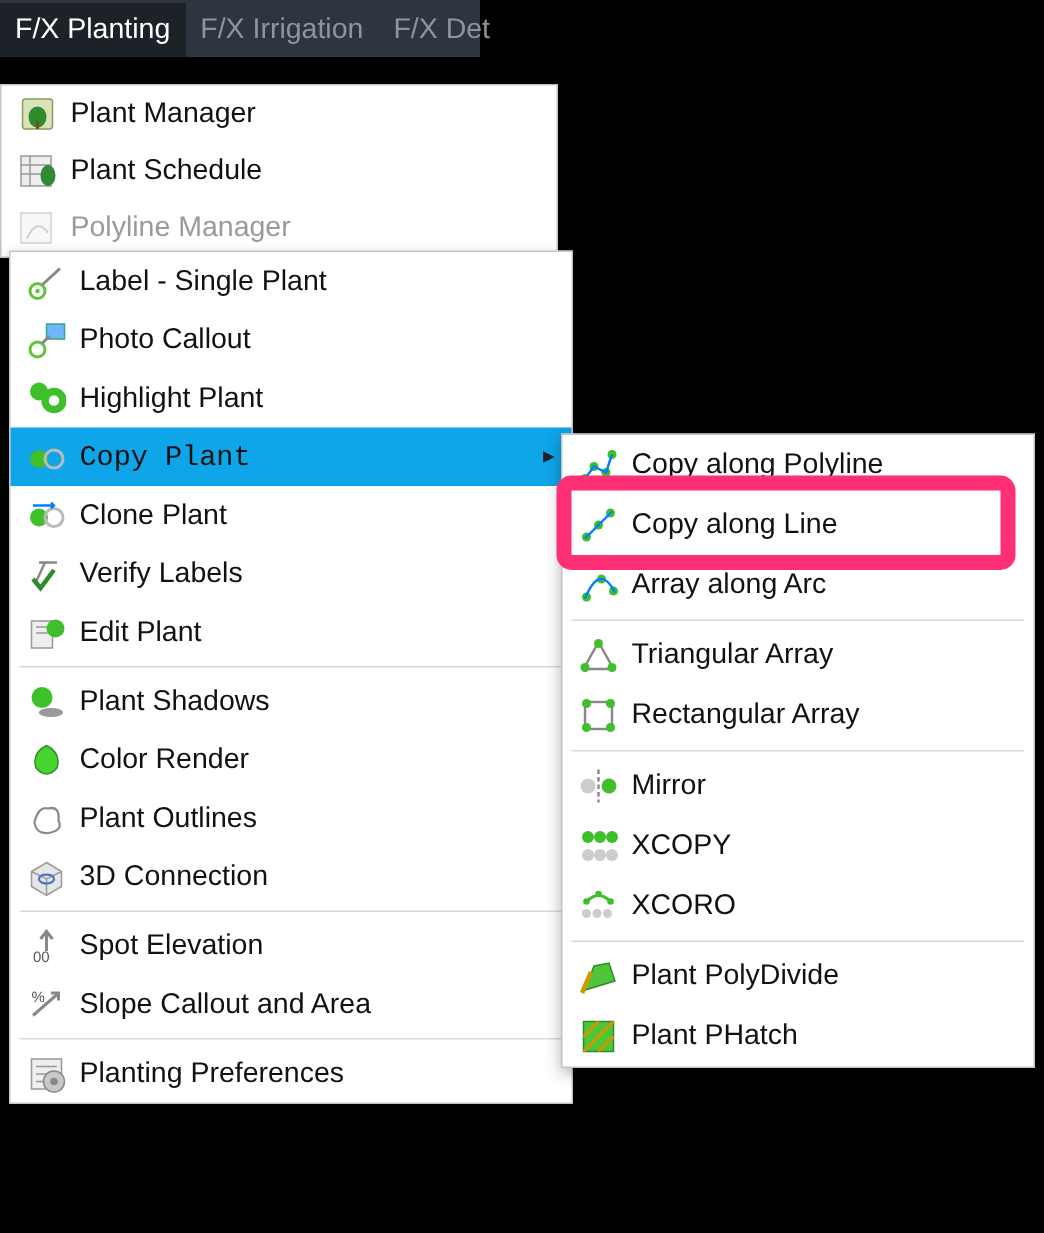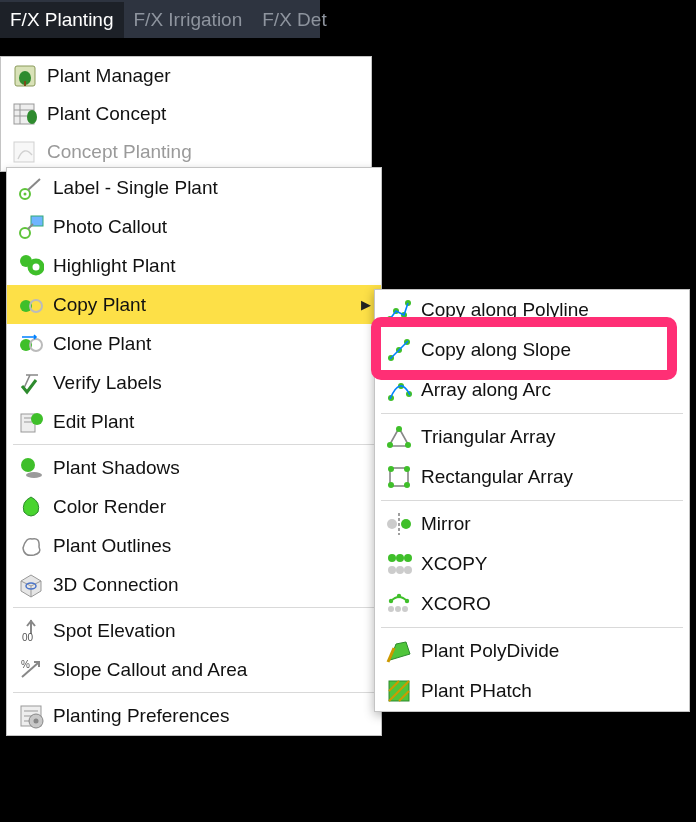--- a/index.html
+++ b/index.html
@@ -79,22 +79,23 @@
     position: absolute;
     top: 167px;
     left: 6px;
     width: 376px;
     background: #fff;
     border: 1px solid #c4c4c4;
     box-shadow: 0 3px 8px rgba(0,0,0,0.25);
   }
   .dropdown-main .menu-item { height: 39px; }
   .menu-item.highlight {
-    background: #fde047;
+    background: #0ea5e9;
     color: #000;
+    font-family: Liberation Mono, monospace;
   }
   .menu-item .expand {
     width: 18px;
     text-align: center;
     font-size: 13px;
     color: #222;
   }
   .menu-sep {
     height: 1px;
     background: #d9d9d9;
@@ -299,29 +300,29 @@
         </svg>
       </span>
     <span class="label">Plant Manager</span>
   </div>
   <div class="menu-item">
     <span class="gicon">
         <svg>
           <use href="#ic-plant-schedule"></use>
         </svg>
       </span>
-    <span class="label">Plant Concept</span>
+    <span class="label">Plant Schedule</span>
   </div>
   <div class="menu-item">
     <span class="gicon">
         <svg>
           <use href="#ic-concept"></use>
         </svg>
       </span>
-    <span class="label">Concept Planting</span>
+    <span class="label">Polyline Manager</span>
   </div>
 </div>
 
 <div class="dropdown-main" id="main-menu">
     <div class="menu-item">
       <span class="gicon">
         <svg>
           <use href="#ic-label-single"></use>
         </svg>
       </span>
@@ -445,21 +446,21 @@
         </svg>
       </span>
       <span class="label">Copy along Polyline</span>
     </div>
     <div class="menu-item">
       <span class="gicon">
         <svg>
           <use href="#ic-copy-line"></use>
         </svg>
       </span>
-      <span class="label">Copy along Slope</span>
+      <span class="label">Copy along Line</span>
     </div>
     <div class="menu-item">
       <span class="gicon">
         <svg>
           <use href="#ic-copy-arc"></use>
         </svg>
       </span>
       <span class="label">Array along Arc</span>
     </div>
     <div class="menu-sep"></div>

